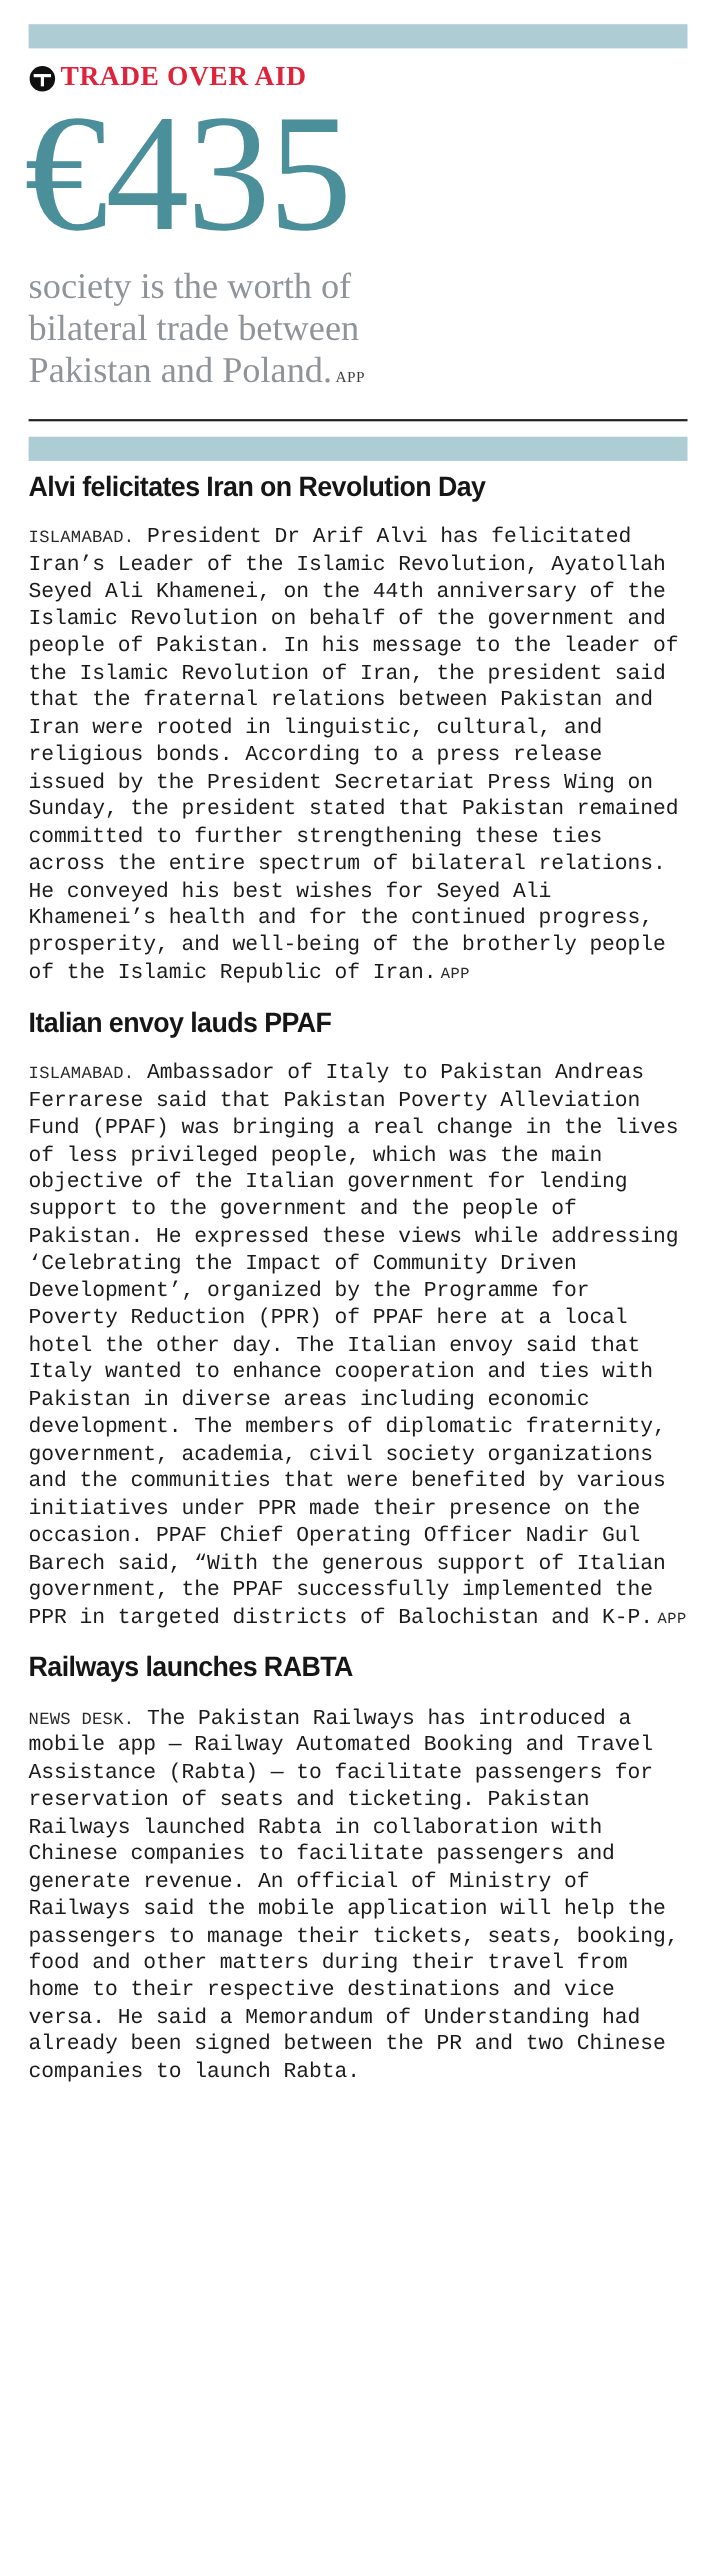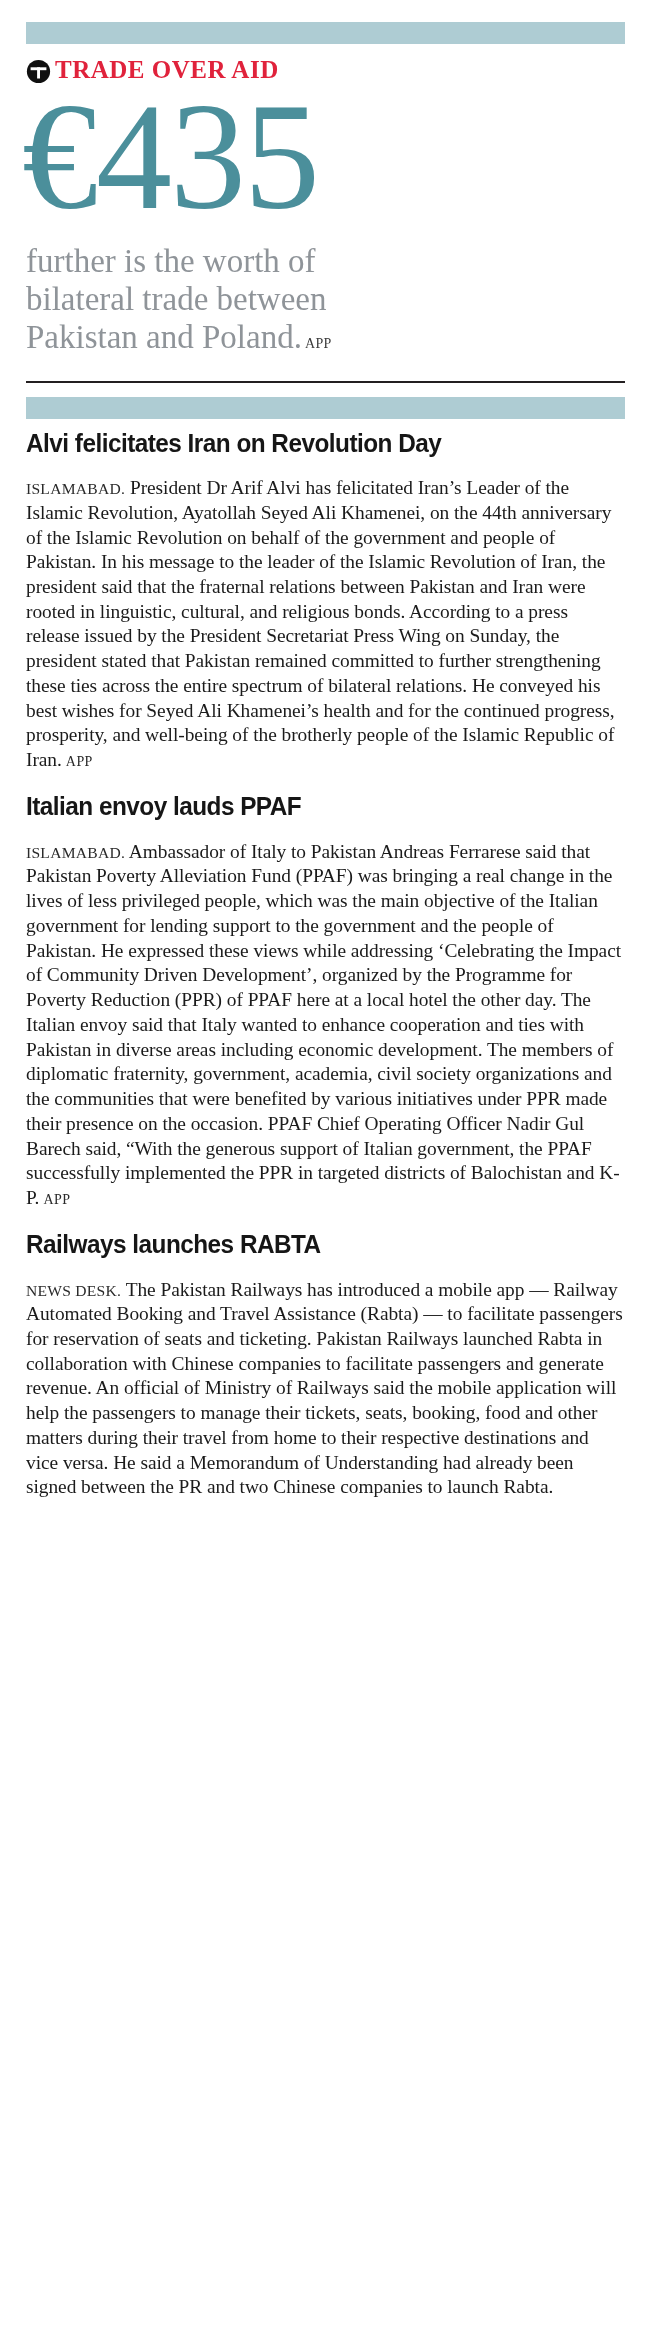--- a/index.html
+++ b/index.html
@@ -90,21 +90,21 @@
     font-weight:700;
     font-size:25.5px;
     line-height:1.1;
     color:#161616;
     letter-spacing:-0.55px;
     margin:10px 0 9px 0;
     transform:scaleX(0.955);
     transform-origin:left center;
   }
   .body{
-    font-family:Liberation Serif, serif;
+    font-family:Liberation Mono, monospace;
     font-size:19.4px;
     line-height:1.275;
     color:#1b1b1b;
     text-align:left;
     letter-spacing:-0.05px;
   }
   .dateline{
     text-transform:uppercase;
     font-size:15.6px;
     letter-spacing:0.25px;
@@ -132,21 +132,21 @@
         <rect x="4.6" y="8.3" width="15.8" height="2.9" fill="#ffffff"></rect>
         <rect x="11.1" y="8.3" width="2.9" height="11.2" fill="#ffffff"></rect>
       </svg>
     </span>
     <span class="kicker-text">TRADE OVER AID</span>
   </div>
 
   <div class="bignum">€435</div>
 
   <div class="standfirst">
-    <span>further is the worth of bilateral trade between Pakistan and Poland.</span><span class="credit">APP</span>
+    <span>society is the worth of bilateral trade between Pakistan and Poland.</span><span class="credit">APP</span>
   </div>
 
   <div class="hair"></div>
   <div class="gap-after-hair"></div>
   <div class="band mid"></div>
 
   <div class="articles">
 
     <div class="article">
       <h2 class="headline">Alvi felicitates Iran on Revolution Day</h2>

